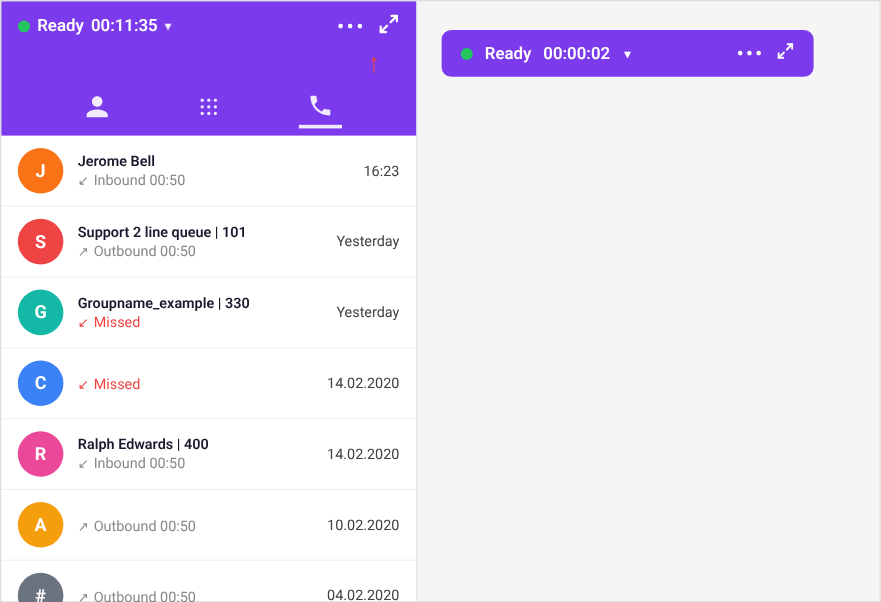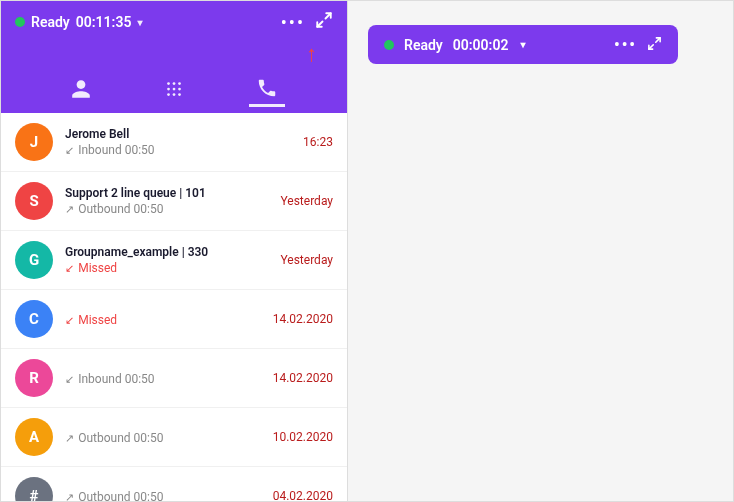--- a/index.html
+++ b/index.html
@@ -154,21 +154,21 @@
       color: #888;
     }
     .call-sub.missed {
       color: #ef4444;
     }
     .phone-icon-small {
       font-size: 11px;
     }
     .call-time {
       font-size: 12px;
-      color: #b91c1c;
+      color: #404040;
       flex-shrink: 0;
     }
 
     
     .av-orange { background: #f97316; }
     .av-red { background: #ef4444; }
     .av-teal { background: #14b8a6; }
     .av-blue { background: #3b82f6; }
     .av-pink { background: #ec4899; }
     .av-amber { background: #f59e0b; }
@@ -322,20 +322,21 @@
           <span class="phone-icon-small">↙</span>
           <span>Missed</span>
         </div>
       </div>
       <span class="call-time">14.02.2020</span>
     </div>
 
     <div class="call-item">
       <div class="avatar av-pink">R</div>
       <div class="call-info">
+        <div class="call-name">Ralph Edwards | 400</div>
         <div class="call-sub">
           <span class="phone-icon-small">↙</span>
           <span>Inbound 00:50</span>
         </div>
       </div>
       <span class="call-time">14.02.2020</span>
     </div>
 
     <div class="call-item">
       <div class="avatar av-amber">A</div>

